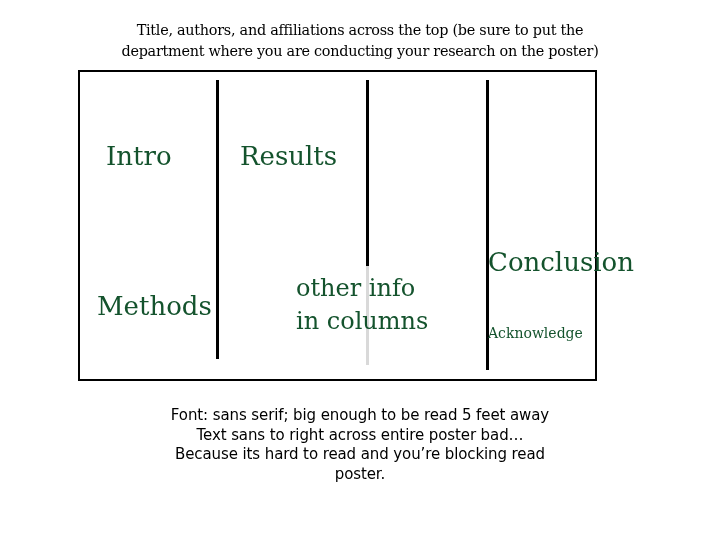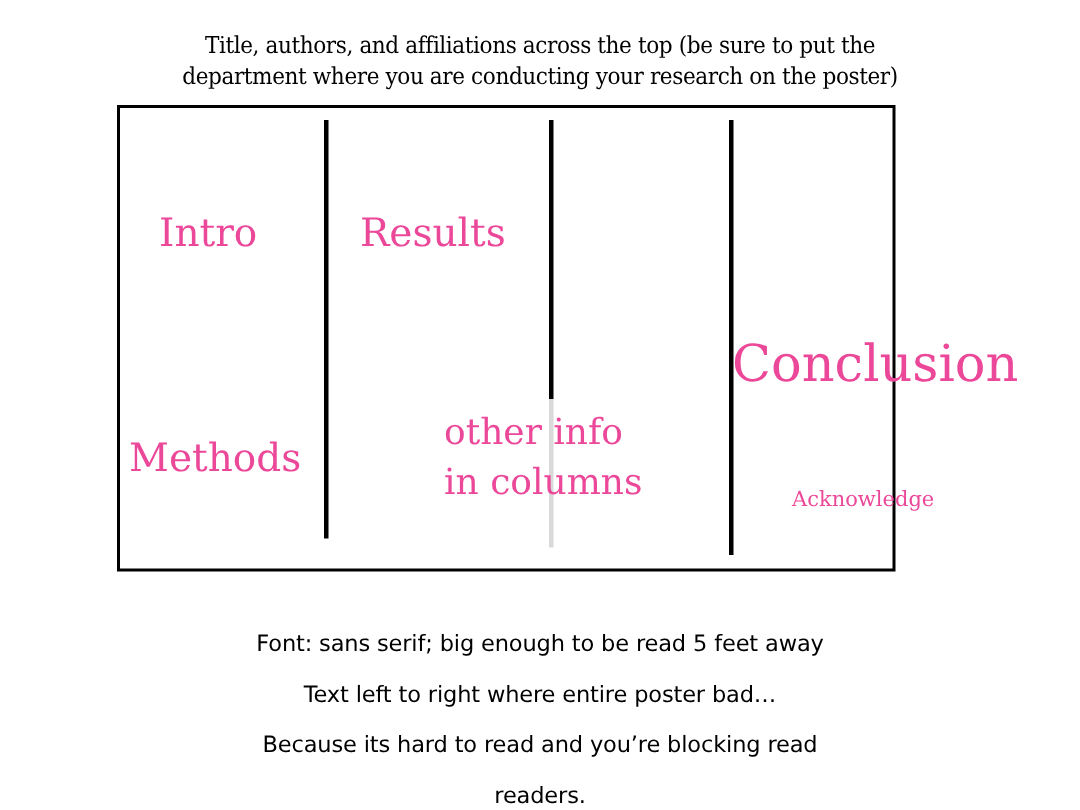--- a/index.html
+++ b/index.html
@@ -68,31 +68,31 @@
     width: 3px;
     height: 99px;
     background: #d9d9d9;
   }
   .divider-3 { left: 486px; top: 80px; height: 290px; }
 
   
   .sec {
     position: absolute;
     font-family: "DejaVu Serif", "Liberation Serif", serif;
-    color: #ec4899;
+    color: #14532d;
     white-space: nowrap;
   }
   .sec-intro {
     left: 106px;
     top: 140px;
     font-size: 26px;
     line-height: 32px;
   }
   .sec-methods {
-    left: 86px;
+    left: 97px;
     top: 290px;
     font-size: 26px;
     line-height: 32px;
   }
   .sec-results {
     left: 240px;
     top: 140px;
     font-size: 26px;
     line-height: 32px;
     text-align: center;
@@ -100,48 +100,47 @@
   .sec-other {
     left: 296px;
     top: 272px;
     width: 142px;
     font-size: 24px;
     line-height: 33px;
     white-space: normal;
   }
   .sec-conclusion {
     left: 488px;
-    top: 227px;
-    font-size: 34px;
+    top: 246px;
+    font-size: 26px;
     line-height: 32px;
   }
   .sec-ack {
     left: 488px;
     top: 324px;
     font-size: 14px;
     line-height: 19px;
     white-space: normal;
-    margin-left: 40px;
   }
   .sec-ack span { display: block; }
 
   
   .footer-note {
     position: absolute;
     left: 60px;
     top: 406px;
     width: 600px;
     text-align: center;
     font-family: "DejaVu Sans", "Liberation Sans", sans-serif;
     font-size: 15px;
     line-height: 19.5px;
     color: #000;
     letter-spacing: -0.1px;
   }
-  .footer-line { display: block; margin-top: 14px; }
+  .footer-line { display: block; }
 </style>
 </head>
 <body>
 
 <div id="slide">
 
   <div class="title-block">
     <span class="title-line">Title, authors, and affiliations across the top (be sure to put the</span>
     <span class="title-line">department where you are conducting your research on the poster)</span>
   </div>
@@ -157,18 +156,18 @@
   <div class="sec sec-methods">Methods</div>
   <div class="sec sec-results">Results</div>
   <div class="sec sec-other">other info in columns</div>
   <div class="sec sec-conclusion">Conclusion</div>
   <div class="sec sec-ack">
     <span>Acknowledge</span>
   </div>
 
   <div class="footer-note">
     <span class="footer-line">Font: sans serif; big enough to be read 5 feet away</span>
-    <span class="footer-line">Text left to right where entire poster bad…</span>
+    <span class="footer-line">Text sans to right across entire poster bad…</span>
     <span class="footer-line">Because its hard to read and you’re blocking read</span>
-    <span class="footer-line">readers.</span>
+    <span class="footer-line">poster.</span>
   </div>
 
 </div>
 
 </body></html>

